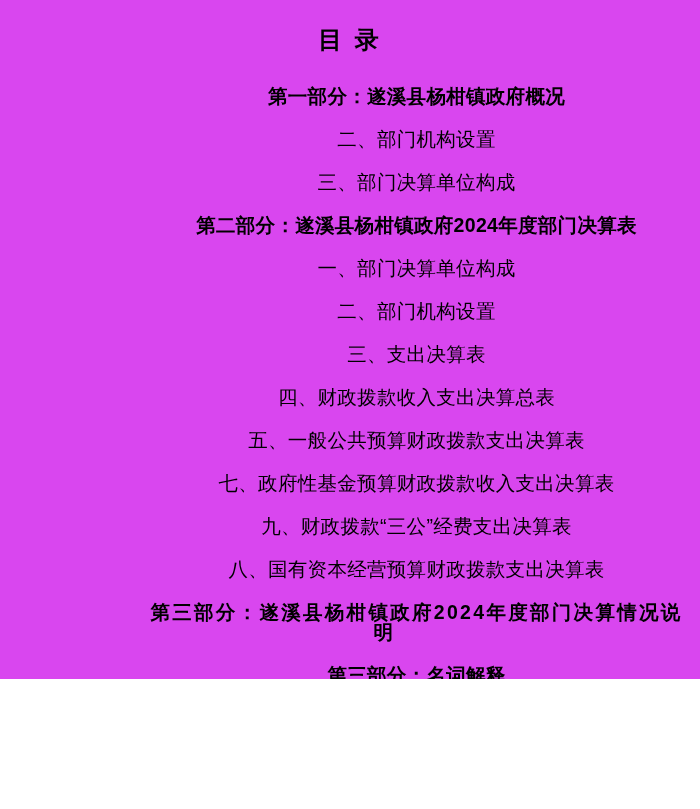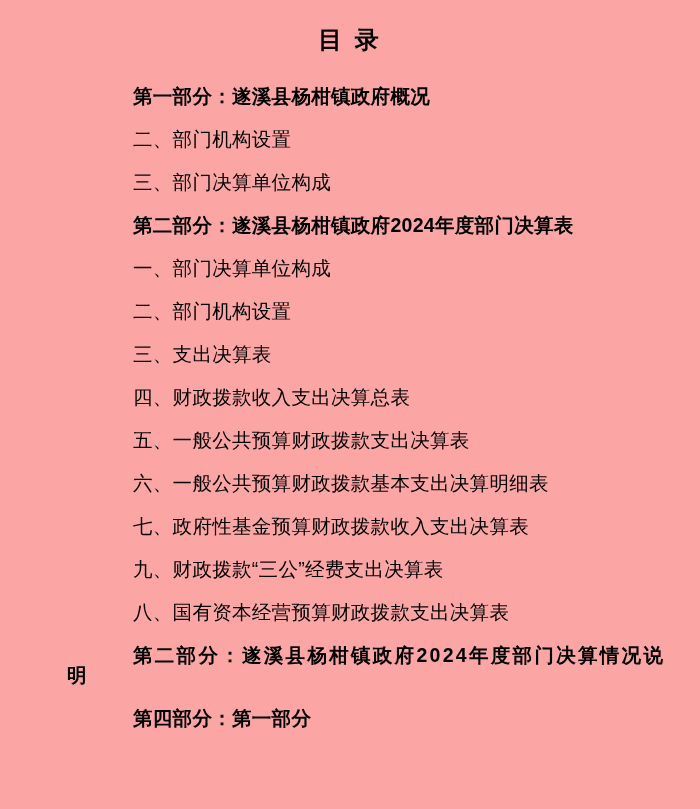--- a/index.html
+++ b/index.html
@@ -1,36 +1,37 @@
 <!DOCTYPE html>
 <html><head>
 <meta charset="utf-8">
 <style>
   html, body { margin: 0; padding: 0; background: #ffffff; }
   .page {
     position: relative;
     width: 700px;
-    height: 809px;
-    background: #fca5a5;
+    height: 679px;
+    background: #d946ef;
     color: #000000;
     font-family: "Liberation Sans", sans-serif;
     overflow: hidden;
   }
   .doc-title {
     margin: 0;
     padding-top: 27px;
     text-align: center;
     font-size: 24px;
     line-height: 26px;
     font-weight: 700;
     letter-spacing: 3px;
   }
   .toc {
     margin-top: 33px;
     padding-left: 67px;
+    text-align: center;
   }
   .toc p {
     margin: 0 0 23px 0;
     font-size: 19.5px;
     line-height: 20px;
     letter-spacing: 0.3px;
     text-indent: 66px;
     white-space: nowrap;
   }
   .toc p.part { font-weight: 700; }
@@ -46,20 +47,19 @@
   <div class="toc" id="toc">
       <p class="part">第一部分：遂溪县杨柑镇政府概况</p>
       <p class="item">二、部门机构设置</p>
       <p class="item">三、部门决算单位构成</p>
       <p class="part">第二部分：遂溪县杨柑镇政府2024年度部门决算表</p>
       <p class="item">一、部门决算单位构成</p>
       <p class="item">二、部门机构设置</p>
       <p class="item">三、支出决算表</p>
       <p class="item">四、财政拨款收入支出决算总表</p>
       <p class="item">五、一般公共预算财政拨款支出决算表</p>
-      <p class="item">六、一般公共预算财政拨款基本支出决算明细表</p>
       <p class="item">七、政府性基金预算财政拨款收入支出决算表</p>
       <p class="item">九、财政拨款“三公”经费支出决算表</p>
       <p class="item">八、国有资本经营预算财政拨款支出决算表</p>
-      <p class="part wrap"><span class="line1">第二部分：遂溪县杨柑镇政府2024年度部门决算情况说</span><br><span class="line2">明</span></p>
-      <p class="part">第四部分：第一部分</p>
+      <p class="part wrap"><span class="line1">第三部分：遂溪县杨柑镇政府2024年度部门决算情况说</span><br><span class="line2">明</span></p>
+      <p class="part">第三部分：名词解释</p>
     </div>
 </div>
 
 </body></html>

